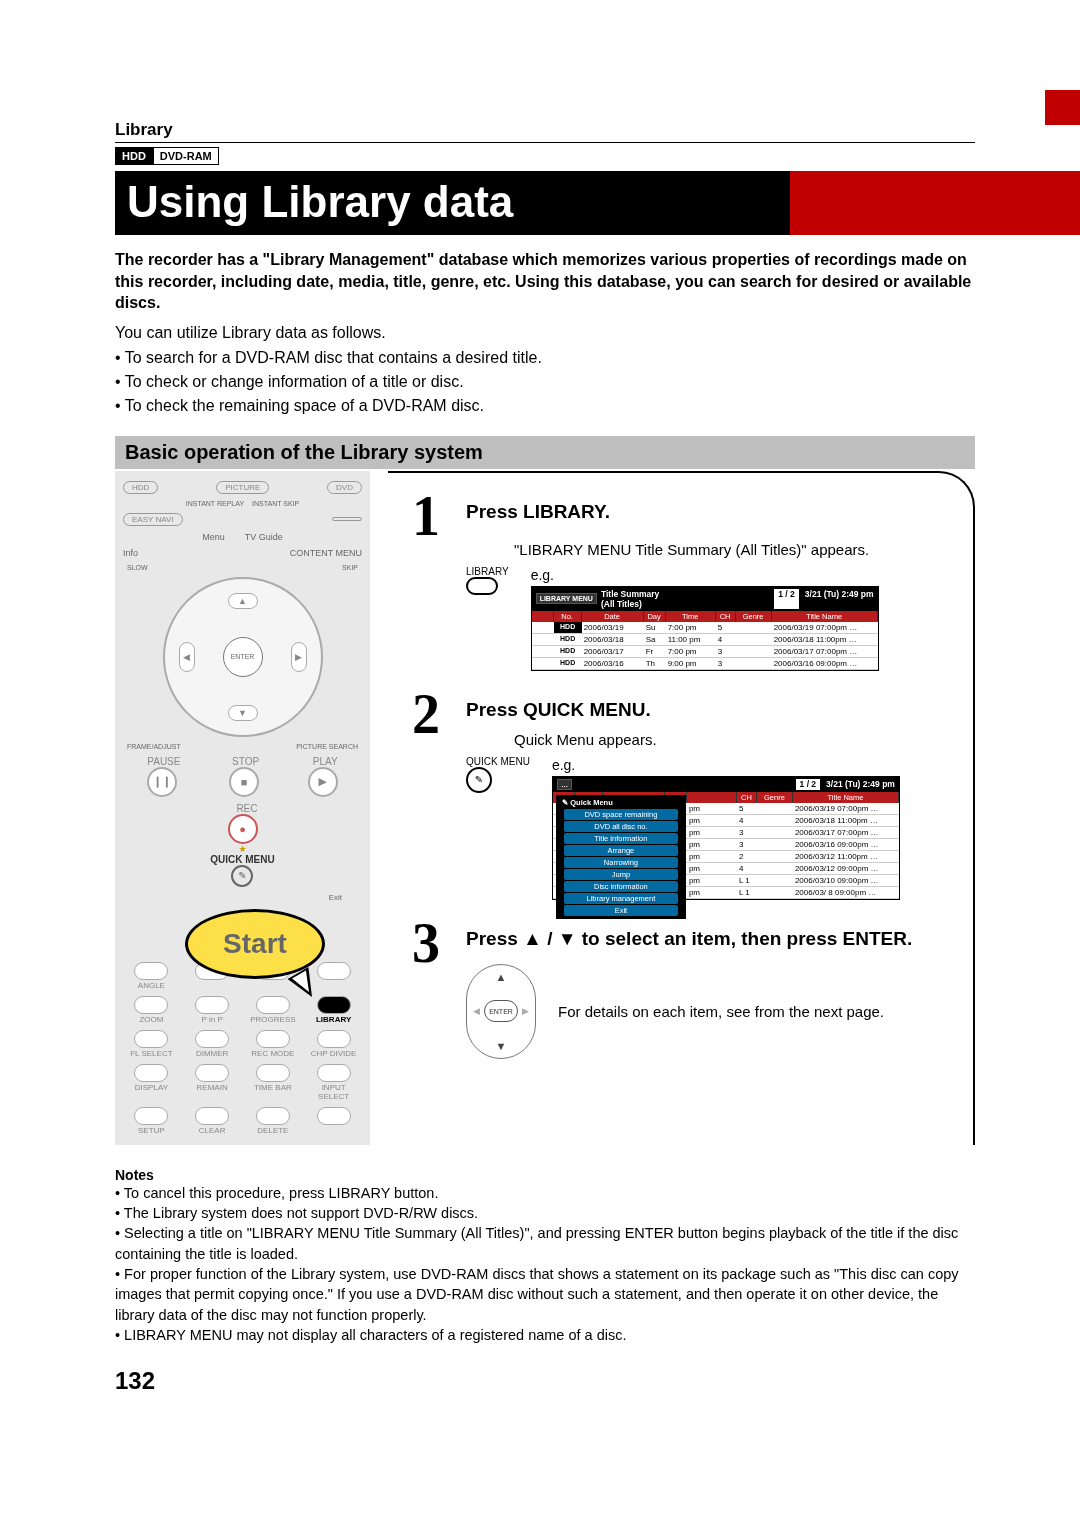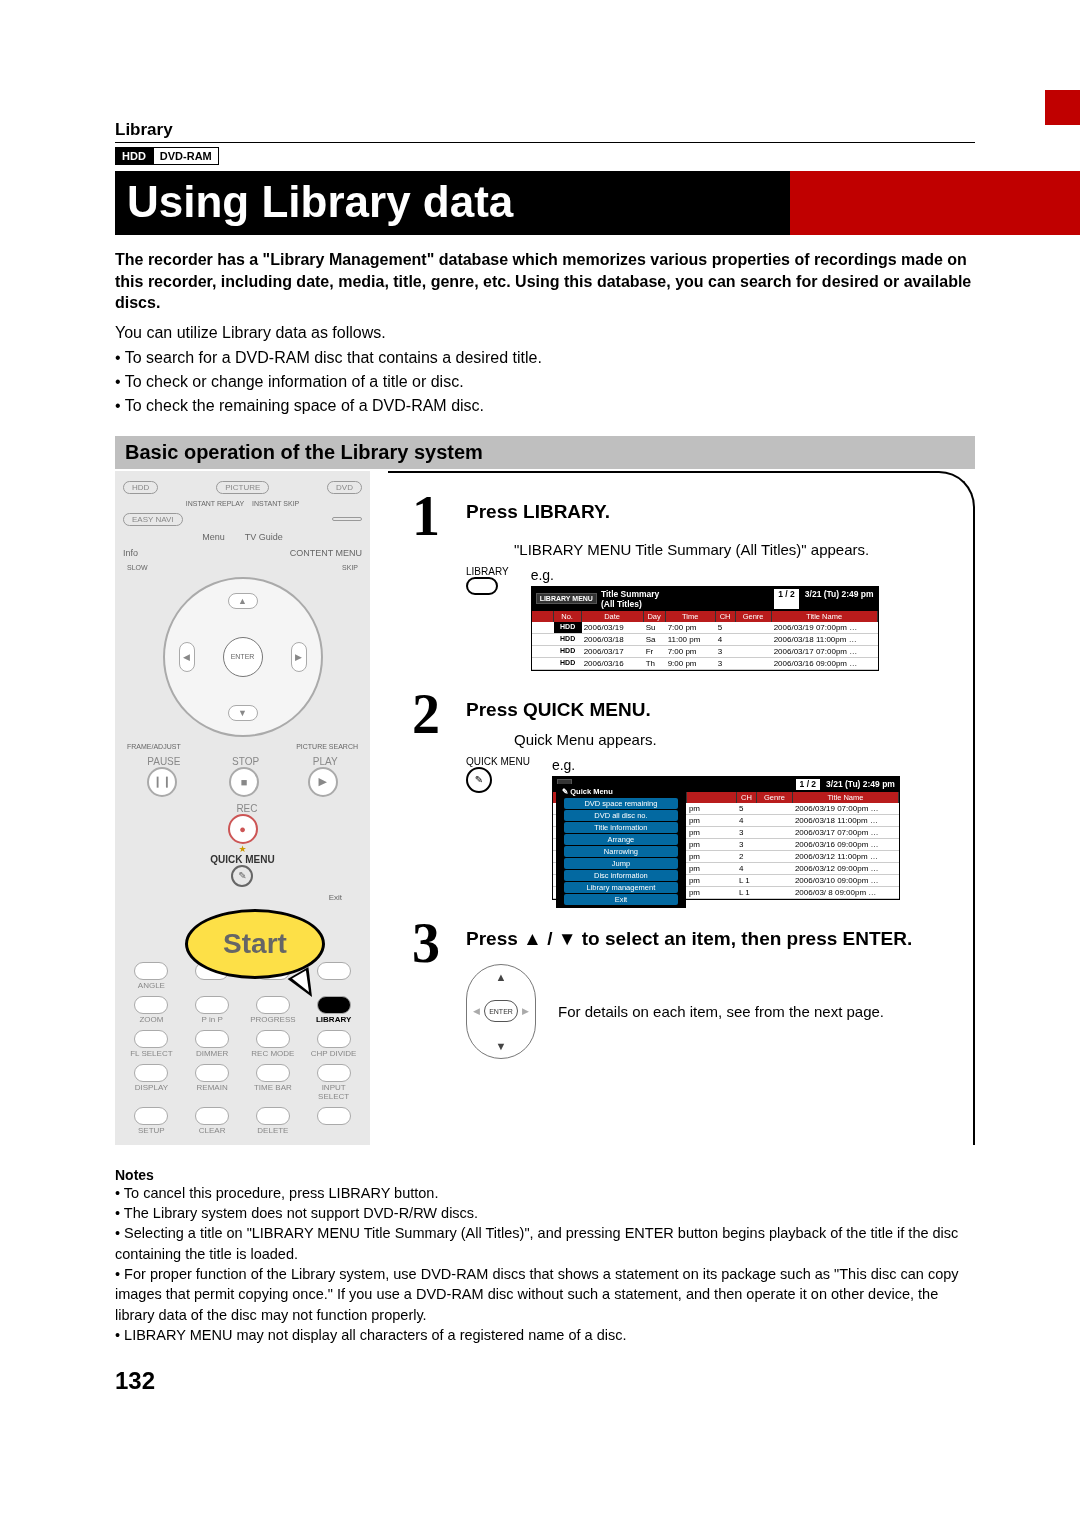--- a/index.html
+++ b/index.html
@@ -541,21 +541,21 @@
                         <span></span>
                         <span></span>
                         <span></span>
                         <span>pm</span>
                         <span>L 1</span>
                         <span></span>
                         <span>2006/03/ 8  09:00pm …</span>
                       </div>
                     </div>
                 </div>
-                <div class="qm-popup" style="top:8px;left:4px">
+                <div class="qm-popup" style="top:19px;left:4px">
                   <div class="hdr"><span>✎ </span><span>Quick Menu</span></div>
                   <div id="qm-items">
                       <div class="item">DVD space remaining</div>
                       <div class="item">DVD all disc no.</div>
                       <div class="item">Title information</div>
                       <div class="item">Arrange</div>
                       <div class="item">Narrowing</div>
                       <div class="item">Jump</div>
                       <div class="item">Disc information</div>
                       <div class="item">Library management</div>

